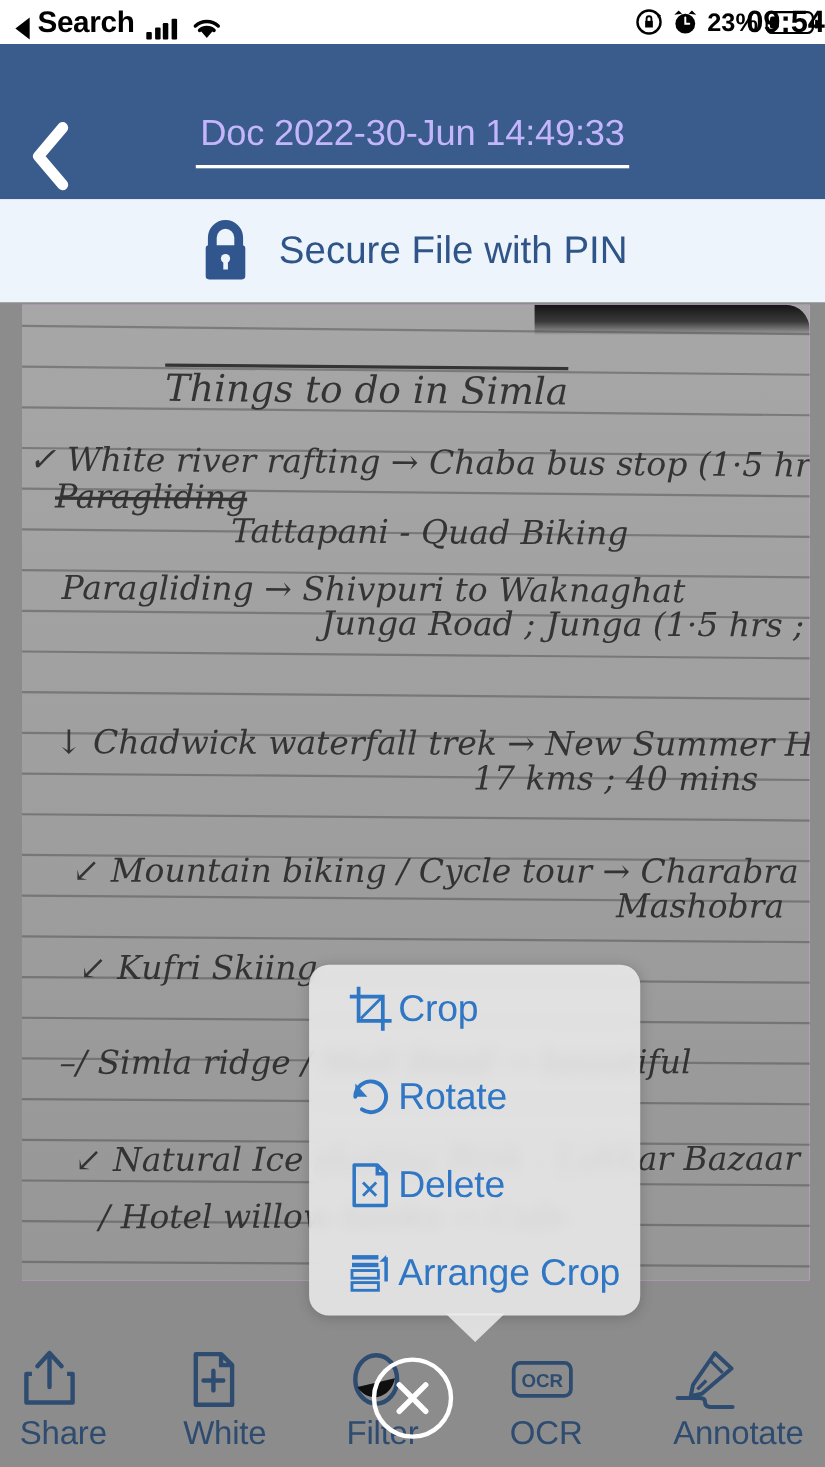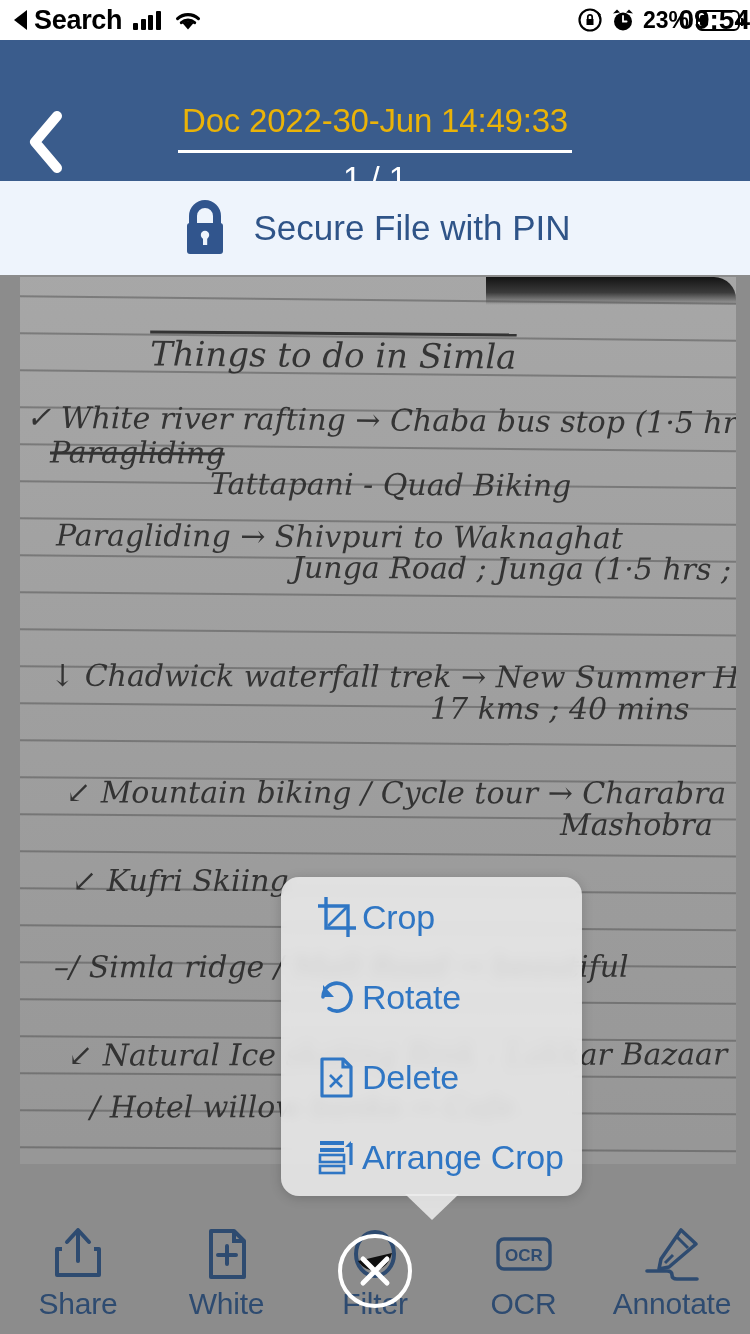--- a/index.html
+++ b/index.html
@@ -11,21 +11,21 @@
     position:relative;
   }
 
   
   .statusbar{
     position:absolute; top:0; left:0; width:750px; height:40px;
     background:#ffffff; color:#000;
     display:flex; align-items:center;
     font-size:27px; font-weight:600;
   }
-  .sb-left{ display:flex; align-items:center; gap:7px; margin-left:14px; }
+  .sb-left{ display:flex; align-items:flex-end; gap:7px; margin-left:14px; }
   .sb-back-tri{
     width:0;height:0;
     border-top:10px solid transparent;
     border-bottom:10px solid transparent;
     border-right:13px solid #000;
   }
   .sb-carrier{ font-size:27px; letter-spacing:-0.3px; }
   .sb-bars{ display:flex; align-items:flex-end; gap:2.5px; height:20px; margin-left:4px;}
   .sb-bars i{ display:block; width:5px; background:#000; border-radius:1px;}
   .sb-bars i:nth-child(1){height:7px;}
@@ -61,21 +61,21 @@
     position:absolute; left:16px; top:72px;
     width:60px;height:60px;
     display:flex;align-items:center;justify-content:center;
     cursor:pointer;
   }
   .title-wrap{
     position:absolute; left:0; top:62px; width:750px; text-align:center;
   }
   .doc-title{
     display:inline-block;
-    color:#eab308; font-size:33px; font-weight:400;
+    color:#c4b5fd; font-size:33px; font-weight:400;
     padding:0 4px 10px 4px;
     border-bottom:3px solid #ffffff;
     letter-spacing:-0.2px;
   }
   .page-count{
     position:absolute; left:0; top:120px; width:750px; text-align:center;
     color:#ffffff; font-size:33px; font-weight:400;
   }
 
   
@@ -156,21 +156,21 @@
   }
 
   
   .toolbar{
     position:absolute; bottom:0; left:0; width:750px; height:114px;
     background:#8c8c8c;
     display:flex; align-items:flex-start; justify-content:space-between;
     padding:0 18px;
   }
   .tb-item{
-    width:120px; display:flex; flex-direction:column; align-items:center;
+    width:120px; display:flex; flex-direction:column; align-items:flex-start;
     gap:5px; padding-top:6px; cursor:pointer;
   }
   .tb-ico{ height:56px; display:flex; align-items:center; justify-content:center; }
   .tb-label{ color:#2e4b70; font-size:30px; font-weight:400; letter-spacing:-0.2px;}
   .close-btn{
     position:absolute; left:50%; transform:translateX(-50%);
     top:14px;
     width:74px;height:74px;border-radius:50%;
     border:4px solid #ffffff;
     display:flex;align-items:center;justify-content:center;
@@ -219,21 +219,20 @@
 
 <div class="header">
   <div class="back-btn">
     <svg width="44" height="64" viewBox="0 0 44 64">
       <path d="M33 6 L11 32 L33 58" stroke="#ffffff" stroke-width="10" fill="none" stroke-linecap="round" stroke-linejoin="round"></path>
     </svg>
   </div>
   <div class="title-wrap">
     <span class="doc-title">Doc 2022-30-Jun 14:49:33</span>
   </div>
-  <div class="page-count">1 / 1</div>
 </div>
 
 <div class="secure-bar">
   <svg class="lock-icon" width="52" height="60" viewBox="0 0 52 60">
     <path d="M14 26 v-8 a12 12 0 0 1 24 0 v8" stroke="#31558d" stroke-width="8" fill="none"></path>
     <rect x="8" y="25" width="36" height="31" rx="3" fill="#31558d"></rect>
     <circle cx="26" cy="37" r="4.2" fill="#eef4fc"></circle>
     <rect x="24" y="38" width="4.2" height="9" fill="#eef4fc"></rect>
   </svg>
   <span class="secure-text">Secure File with PIN</span>

